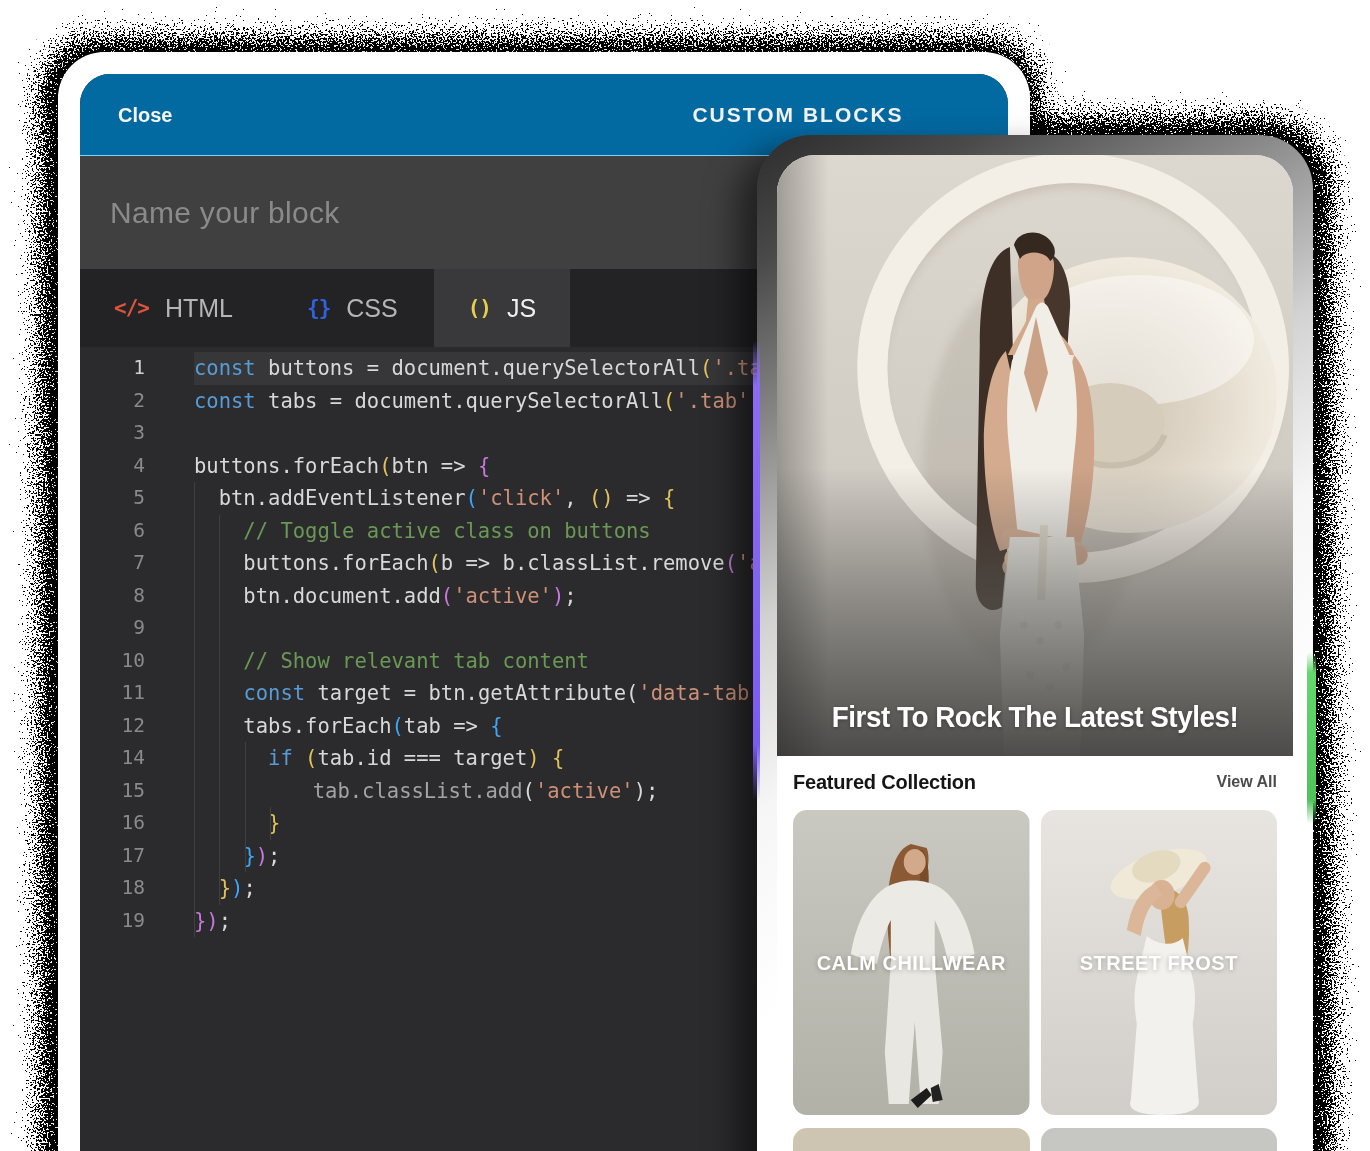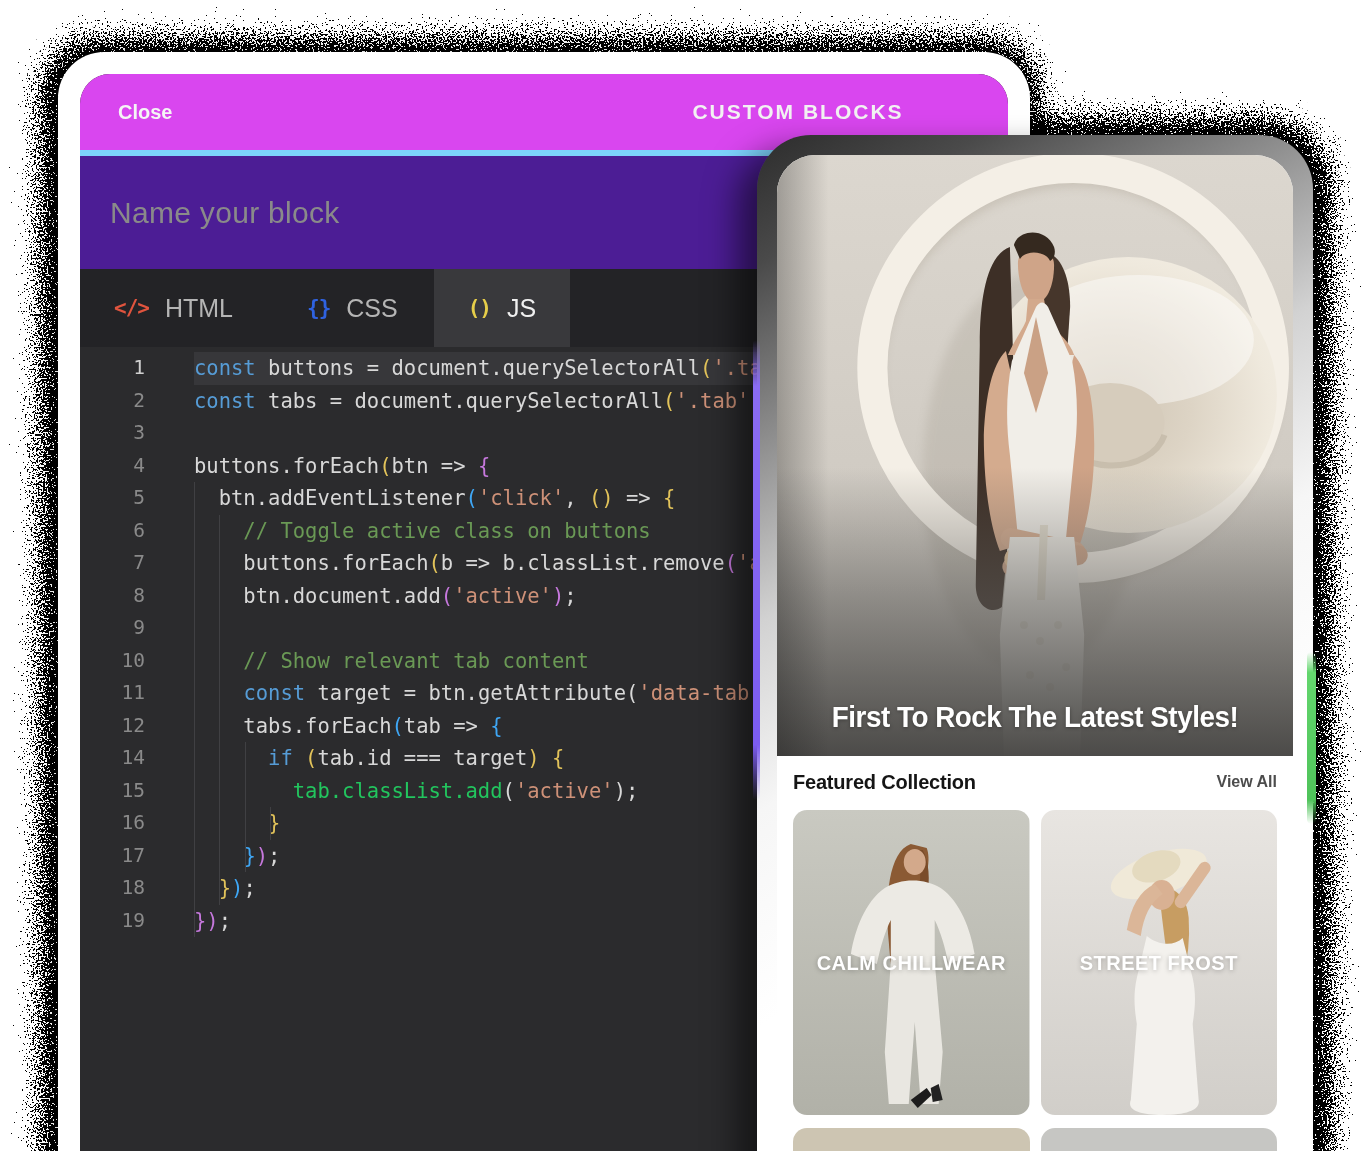--- a/index.html
+++ b/index.html
@@ -16,33 +16,33 @@
     position:absolute; left:58px; top:52px; width:972px; height:1160px;
     background:#ffffff; border-radius:46px; z-index:2;
     box-shadow:0 0 22px rgba(0,0,0,.28);
   }
   .code-panel {
     position:absolute; left:22px; top:22px; right:22px; bottom:0;
     background:#202022; border-radius:30px 30px 0 0; overflow:hidden;
     display:flex; flex-direction:column;
   }
   .topbar {
-    position:relative; height:82px; flex:0 0 82px; background:#d946ef;
-    border-bottom:6px solid #7dd3fc;
+    position:relative; height:82px; flex:0 0 82px; background:#0369a1;
+    border-bottom:1px solid #7dd3fc;
   }
   .close-btn {
     position:absolute; left:38px; top:50%; transform:translateY(-50%);
     color:#f5f5f5; font-size:20px; font-weight:700; cursor:pointer;
   }
   .panel-title {
     position:absolute; left:718px; top:50%; transform:translate(-50%,-50%);
     color:#f2f2f2; font-size:21px; font-weight:700; letter-spacing:2px; white-space:nowrap;
   }
   .name-area {
-    height:113px; flex:0 0 113px; background:#4c1d95;
+    height:113px; flex:0 0 113px; background:#404040;
     display:flex; align-items:center; padding-left:30px;
   }
   .name-placeholder { color:#8a8a8a; font-size:30px; font-weight:400; letter-spacing:.3px; }
   .tabbar {
     height:78px; flex:0 0 78px; background:#232326;
     display:flex; align-items:stretch; padding-left:34px;
   }
   .tab { display:flex; align-items:center; gap:16px; padding:0 22px 0 0; cursor:pointer; }
   .tab-icon { font-family:"DejaVu Sans Mono", monospace; font-size:21px; font-weight:700; letter-spacing:-1px; }
   .tab-label { color:#b5b5b5; font-size:25px; font-weight:400; }
@@ -185,21 +185,21 @@
           <div class="row"><span class="ln">4</span><span class="lc"><span style="color: rgb(216, 216, 216);">buttons.forEach</span><span style="color: rgb(226, 195, 90);">(</span><span style="color: rgb(216, 216, 216);">btn =&gt; </span><span style="color: rgb(198, 120, 221);">{</span></span></div>
           <div class="row"><span class="ln">5</span><span class="lc"><span style="color: rgb(216, 216, 216);">  btn.addEventListener</span><span style="color: rgb(63, 167, 245);">(</span><span style="color: rgb(206, 145, 120);">'click'</span><span style="color: rgb(216, 216, 216);">, </span><span style="color: rgb(226, 195, 90);">()</span><span style="color: rgb(216, 216, 216);"> =&gt; </span><span style="color: rgb(226, 195, 90);">{</span></span></div>
           <div class="row"><span class="ln">6</span><span class="lc"><span style="color: rgb(106, 153, 85);">    // Toggle active class on buttons</span></span></div>
           <div class="row"><span class="ln">7</span><span class="lc"><span style="color: rgb(216, 216, 216);">    buttons.forEach</span><span style="color: rgb(226, 195, 90);">(</span><span style="color: rgb(216, 216, 216);">b =&gt; b.classList.remove</span><span style="color: rgb(198, 120, 221);">(</span><span style="color: rgb(206, 145, 120);">'active'</span><span style="color: rgb(198, 120, 221);">)</span><span style="color: rgb(226, 195, 90);">)</span><span style="color: rgb(216, 216, 216);">;</span></span></div>
           <div class="row"><span class="ln">8</span><span class="lc"><span style="color: rgb(216, 216, 216);">    btn.document.add</span><span style="color: rgb(198, 120, 221);">(</span><span style="color: rgb(206, 145, 120);">'active'</span><span style="color: rgb(198, 120, 221);">)</span><span style="color: rgb(216, 216, 216);">;</span></span></div>
           <div class="row"><span class="ln">9</span><span class="lc"></span></div>
           <div class="row"><span class="ln">10</span><span class="lc"><span style="color: rgb(106, 153, 85);">    // Show relevant tab content</span></span></div>
           <div class="row"><span class="ln">11</span><span class="lc"><span style="color: rgb(216, 216, 216);">    </span><span style="color: rgb(86, 156, 214);">const</span><span style="color: rgb(216, 216, 216);"> target = btn.getAttribute</span><span style="color: rgb(216, 216, 216);">(</span><span style="color: rgb(206, 145, 120);">'data-tab'</span><span style="color: rgb(216, 216, 216);">)</span><span style="color: rgb(216, 216, 216);">;</span></span></div>
           <div class="row"><span class="ln">12</span><span class="lc"><span style="color: rgb(216, 216, 216);">    tabs.forEach</span><span style="color: rgb(63, 167, 245);">(</span><span style="color: rgb(216, 216, 216);">tab =&gt; </span><span style="color: rgb(63, 167, 245);">{</span></span></div>
           <div class="row"><span class="ln">14</span><span class="lc"><span style="color: rgb(216, 216, 216);">      </span><span style="color: rgb(86, 156, 214);">if</span><span style="color: rgb(216, 216, 216);"> </span><span style="color: rgb(226, 195, 90);">(</span><span style="color: rgb(216, 216, 216);">tab.id === target</span><span style="color: rgb(226, 195, 90);">)</span><span style="color: rgb(216, 216, 216);"> </span><span style="color: rgb(226, 195, 90);">{</span></span></div>
-          <div class="row"><span class="ln">15</span><span class="lc"><span style="color: #22c55e;">        tab.classList.add</span><span style="color: rgb(216, 216, 216);">(</span><span style="color: rgb(206, 145, 120);">'active'</span><span style="color: rgb(216, 216, 216);">)</span><span style="color: rgb(216, 216, 216);">;</span></span></div>
+          <div class="row"><span class="ln">15</span><span class="lc"><span style="color: #a3a3a3; padding-left: 20px;">        tab.classList.add</span><span style="color: rgb(216, 216, 216);">(</span><span style="color: rgb(206, 145, 120);">'active'</span><span style="color: rgb(216, 216, 216);">)</span><span style="color: rgb(216, 216, 216);">;</span></span></div>
           <div class="row"><span class="ln">16</span><span class="lc"><span style="color: rgb(216, 216, 216);">      </span><span style="color: rgb(226, 195, 90);">}</span></span></div>
           <div class="row"><span class="ln">17</span><span class="lc"><span style="color: rgb(216, 216, 216);">    </span><span style="color: rgb(63, 167, 245);">}</span><span style="color: rgb(198, 120, 221);">)</span><span style="color: rgb(216, 216, 216);">;</span></span></div>
           <div class="row"><span class="ln">18</span><span class="lc"><span style="color: rgb(216, 216, 216);">  </span><span style="color: rgb(226, 195, 90);">}</span><span style="color: rgb(63, 167, 245);">)</span><span style="color: rgb(216, 216, 216);">;</span></span></div>
           <div class="row"><span class="ln">19</span><span class="lc"><span style="color: rgb(198, 120, 221);">}</span><span style="color: rgb(198, 120, 221);">)</span><span style="color: rgb(216, 216, 216);">;</span></span></div>
         </div>
     </div>
 
   </div>
 </div>
 

